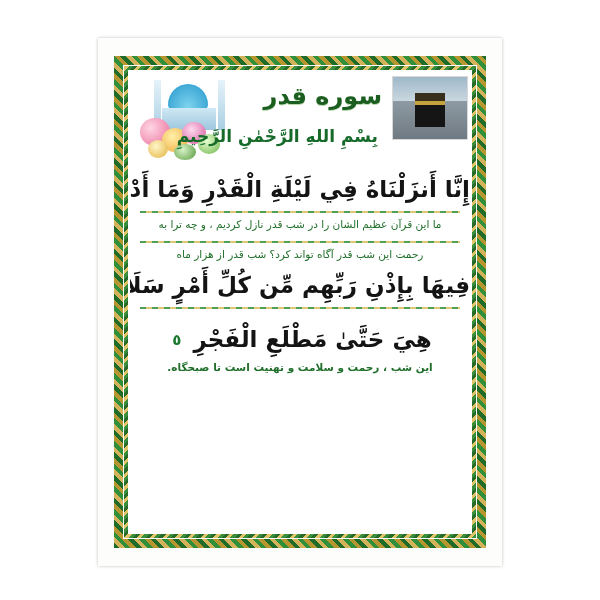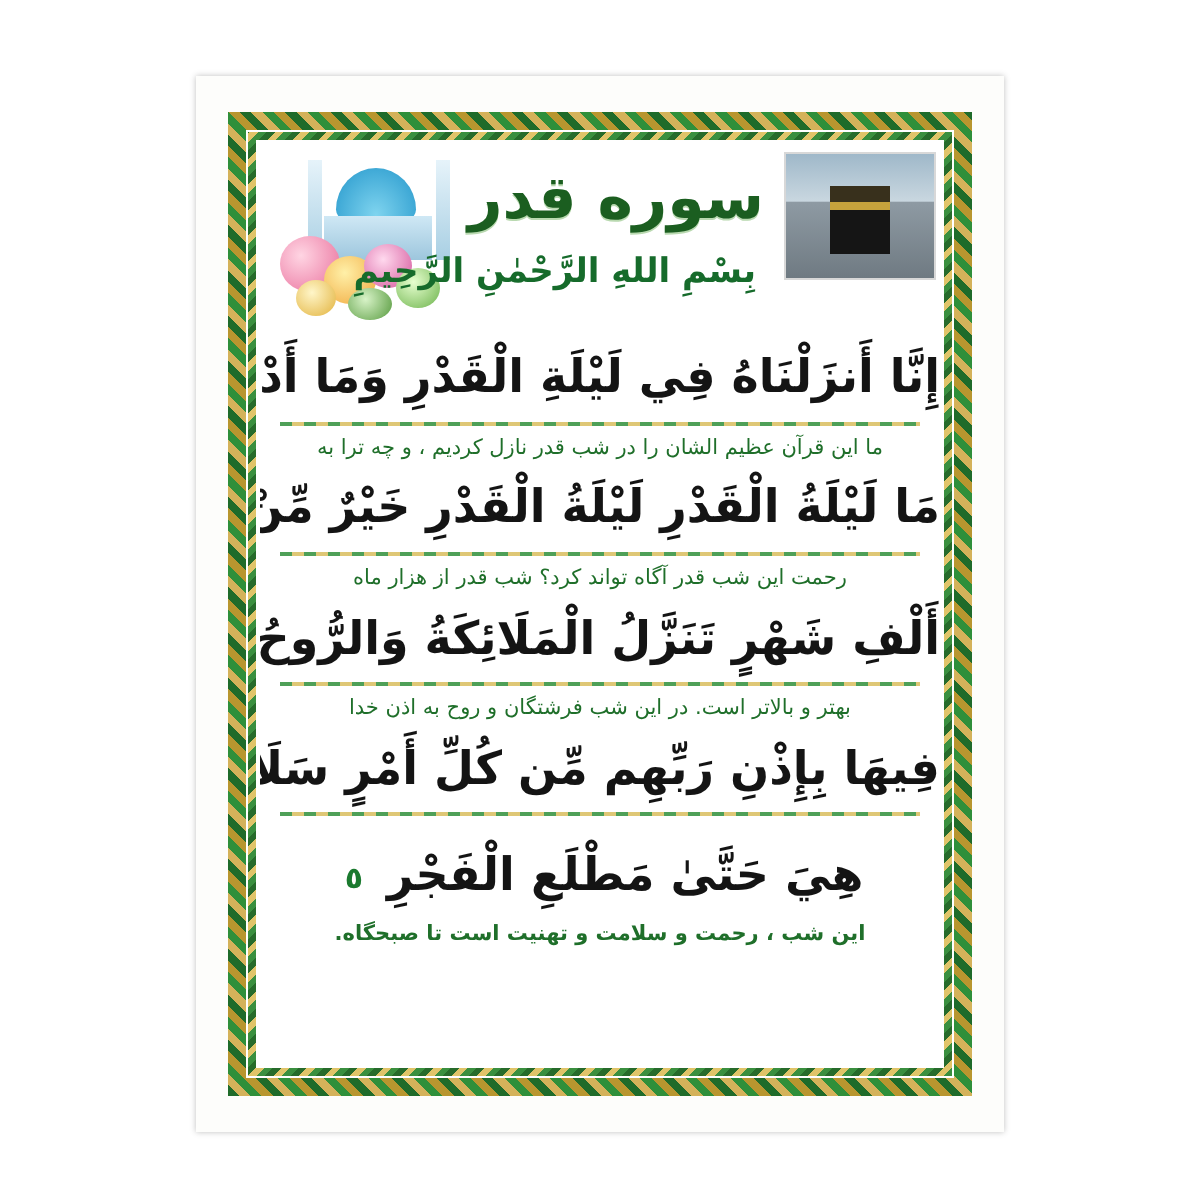--- a/index.html
+++ b/index.html
@@ -76,21 +76,21 @@
   .header {
     position: relative;
     height: 96px;
   }
 
   .title {
     position: absolute;
     right: 88px;
     top: 10px;
     font-family: "DejaVu Sans", sans-serif;
-    font-size: 30px;
+    font-size: 24px;
     font-weight: bold;
     color: #1b5e20;
     direction: rtl;
     letter-spacing: 1px;
     text-shadow: 0 1px 0 #b9d9b0;
   }
 
   .basmala {
     position: absolute;
     right: 92px;
@@ -268,36 +268,24 @@
         <div class="verse">
           <div class="arabic">
             <span>إِنَّا أَنزَلْنَاهُ فِي لَيْلَةِ الْقَدْرِ وَمَا أَدْرَاكَ</span>
             
           </div>
           <div class="divider"></div>
           <div class="persian">ما این قرآن عظیم الشان را در شب قدر نازل کردیم ، و چه ترا به</div>
         </div>
 
         <div class="verse">
-          <div class="arabic">
-            <span>مَا لَيْلَةُ الْقَدْرِ لَيْلَةُ الْقَدْرِ خَيْرٌ مِّنْ</span>
-            
-          </div>
           <div class="divider"></div>
           <div class="persian">رحمت این شب قدر آگاه تواند کرد؟ شب قدر از هزار ماه</div>
         </div>
 
-        <div class="verse">
-          <div class="arabic">
-            <span>أَلْفِ شَهْرٍ تَنَزَّلُ الْمَلَائِكَةُ وَالرُّوحُ</span>
-            
-          </div>
-          <div class="divider"></div>
-          <div class="persian">بهتر و بالاتر است. در این شب فرشتگان و روح به اذن خدا</div>
-        </div>
 
         <div class="verse">
           <div class="arabic">
             <span>فِيهَا بِإِذْنِ رَبِّهِم مِّن كُلِّ أَمْرٍ سَلَامٌ</span>
             
           </div>
           <div class="divider"></div>
         </div>
 
         <div class="verse">

